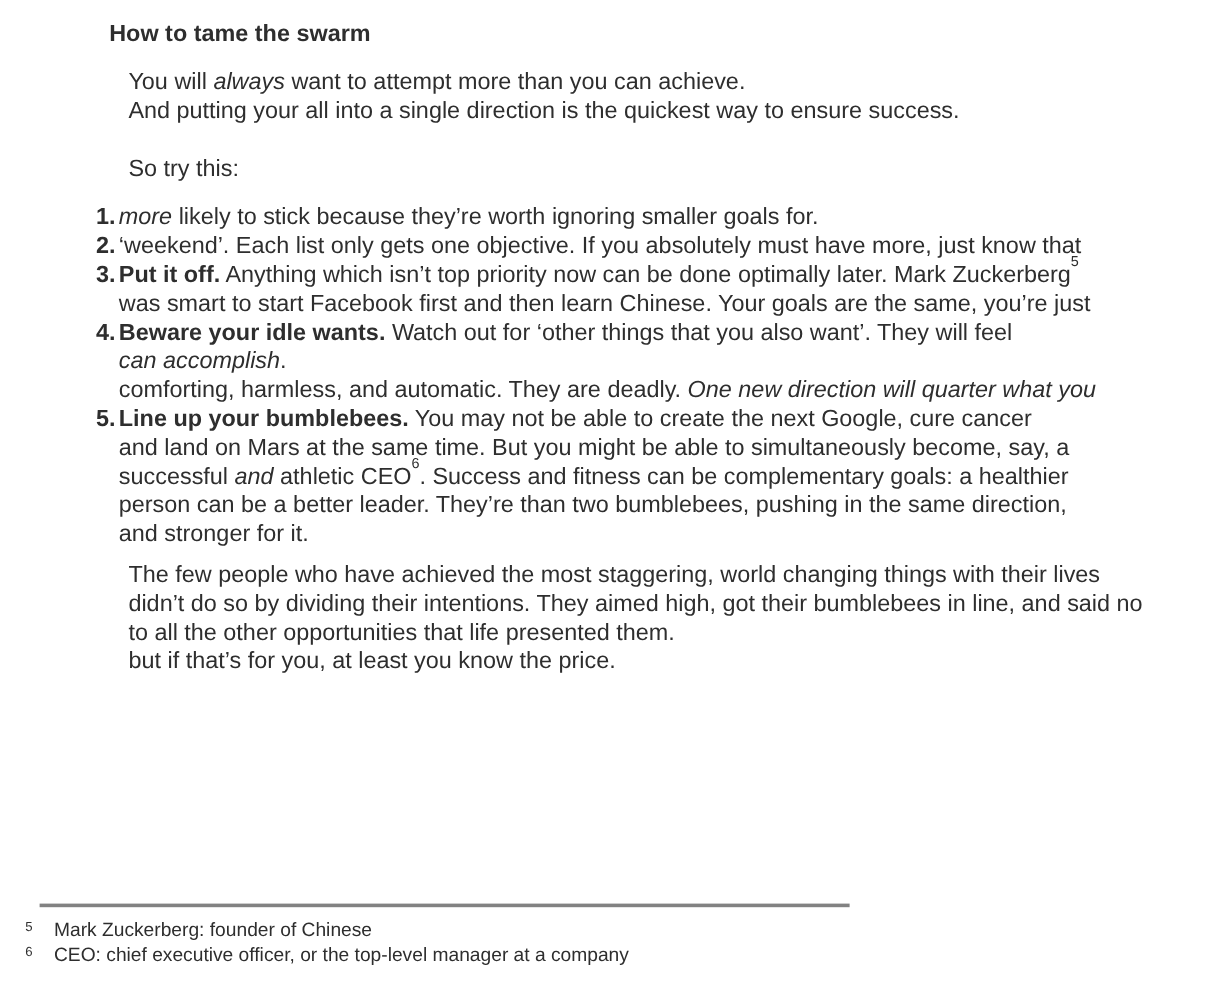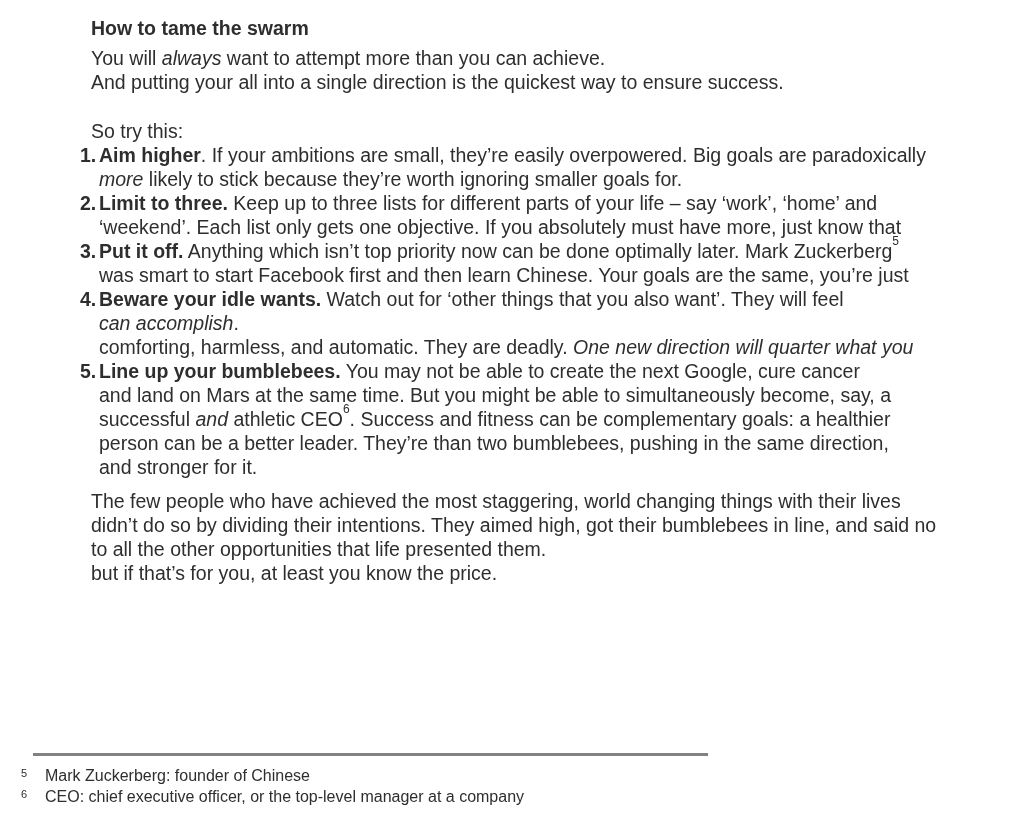--- a/index.html
+++ b/index.html
@@ -7,21 +7,21 @@
     position:relative;
     width:1023px;height:820px;
     background:var(--page-bg,#ffffff);
     font-family:"Liberation Sans",sans-serif;
     font-size:19.5px;line-height:24px;
     color:var(--text-color,#2e2e2e);
     overflow:hidden;
   }
   .content{position:absolute;left:91px;top:16px;width:912px;}
   .heading{font-size:19.5px;line-height:24px;font-weight:700;margin:0 0 6px 0;}
-  .block{margin:0;}
+  .block{margin:16px;}
   .lead{margin-top:25px;}
   .closing{margin-top:10px;}
   .tline{display:block;white-space:nowrap;}
   .i{font-style:italic;}
   .b{font-weight:700;}
   .content sup{font-size:12px;line-height:0;position:relative;top:-6px;}
   .goals{list-style:none;margin:0;padding:0;}
   .goals li{position:relative;padding-left:8px;}
   .goals .num{position:absolute;left:-11px;top:0;font-weight:700;}
   .fn-rule{position:absolute;left:33px;top:753px;width:675px;height:3px;background:var(--rule-color,#828282);}
@@ -36,26 +36,24 @@
   <div class="content">
     <h1 class="heading">How to tame the swarm</h1>
     <div class="block intro">
         <span class="tline"><span>You will </span><span class="i">always</span><span> want to attempt more than you can achieve.</span></span>
         <span class="tline"><span>And putting your all into a single direction is the quickest way to ensure success.</span></span>
       </div>
     <div class="block lead">So try this:</div>
     <ol class="goals">
         <li>
           <span class="num">1.</span>
-          <span class="tline"><span class="b">Aim higher</span><span>. If your ambitions are small, they’re easily overpowered. Big goals are paradoxically</span></span>
           <span class="tline"><span class="i">more</span><span> likely to stick because they’re worth ignoring smaller goals for.</span></span>
         </li>
         <li>
           <span class="num">2.</span>
-          <span class="tline"><span class="b">Limit to three.</span><span> Keep up to three lists for different parts of your life – say ‘work’, ‘home’ and</span></span>
           <span class="tline"><span>‘weekend’. Each list only gets one objective. If you absolutely must have more, just know that</span></span>
         </li>
         <li>
           <span class="num">3.</span>
           <span class="tline"><span class="b">Put it off.</span><span> Anything which isn’t top priority now can be done optimally later. Mark Zuckerberg</span><sup>5</sup></span>
           <span class="tline"><span>was smart to start Facebook first and then learn Chinese. Your goals are the same, you’re just</span></span>
         </li>
         <li>
           <span class="num">4.</span>
           <span class="tline"><span class="b">Beware your idle wants.</span><span> Watch out for ‘other things that you also want’. They will feel</span></span>

